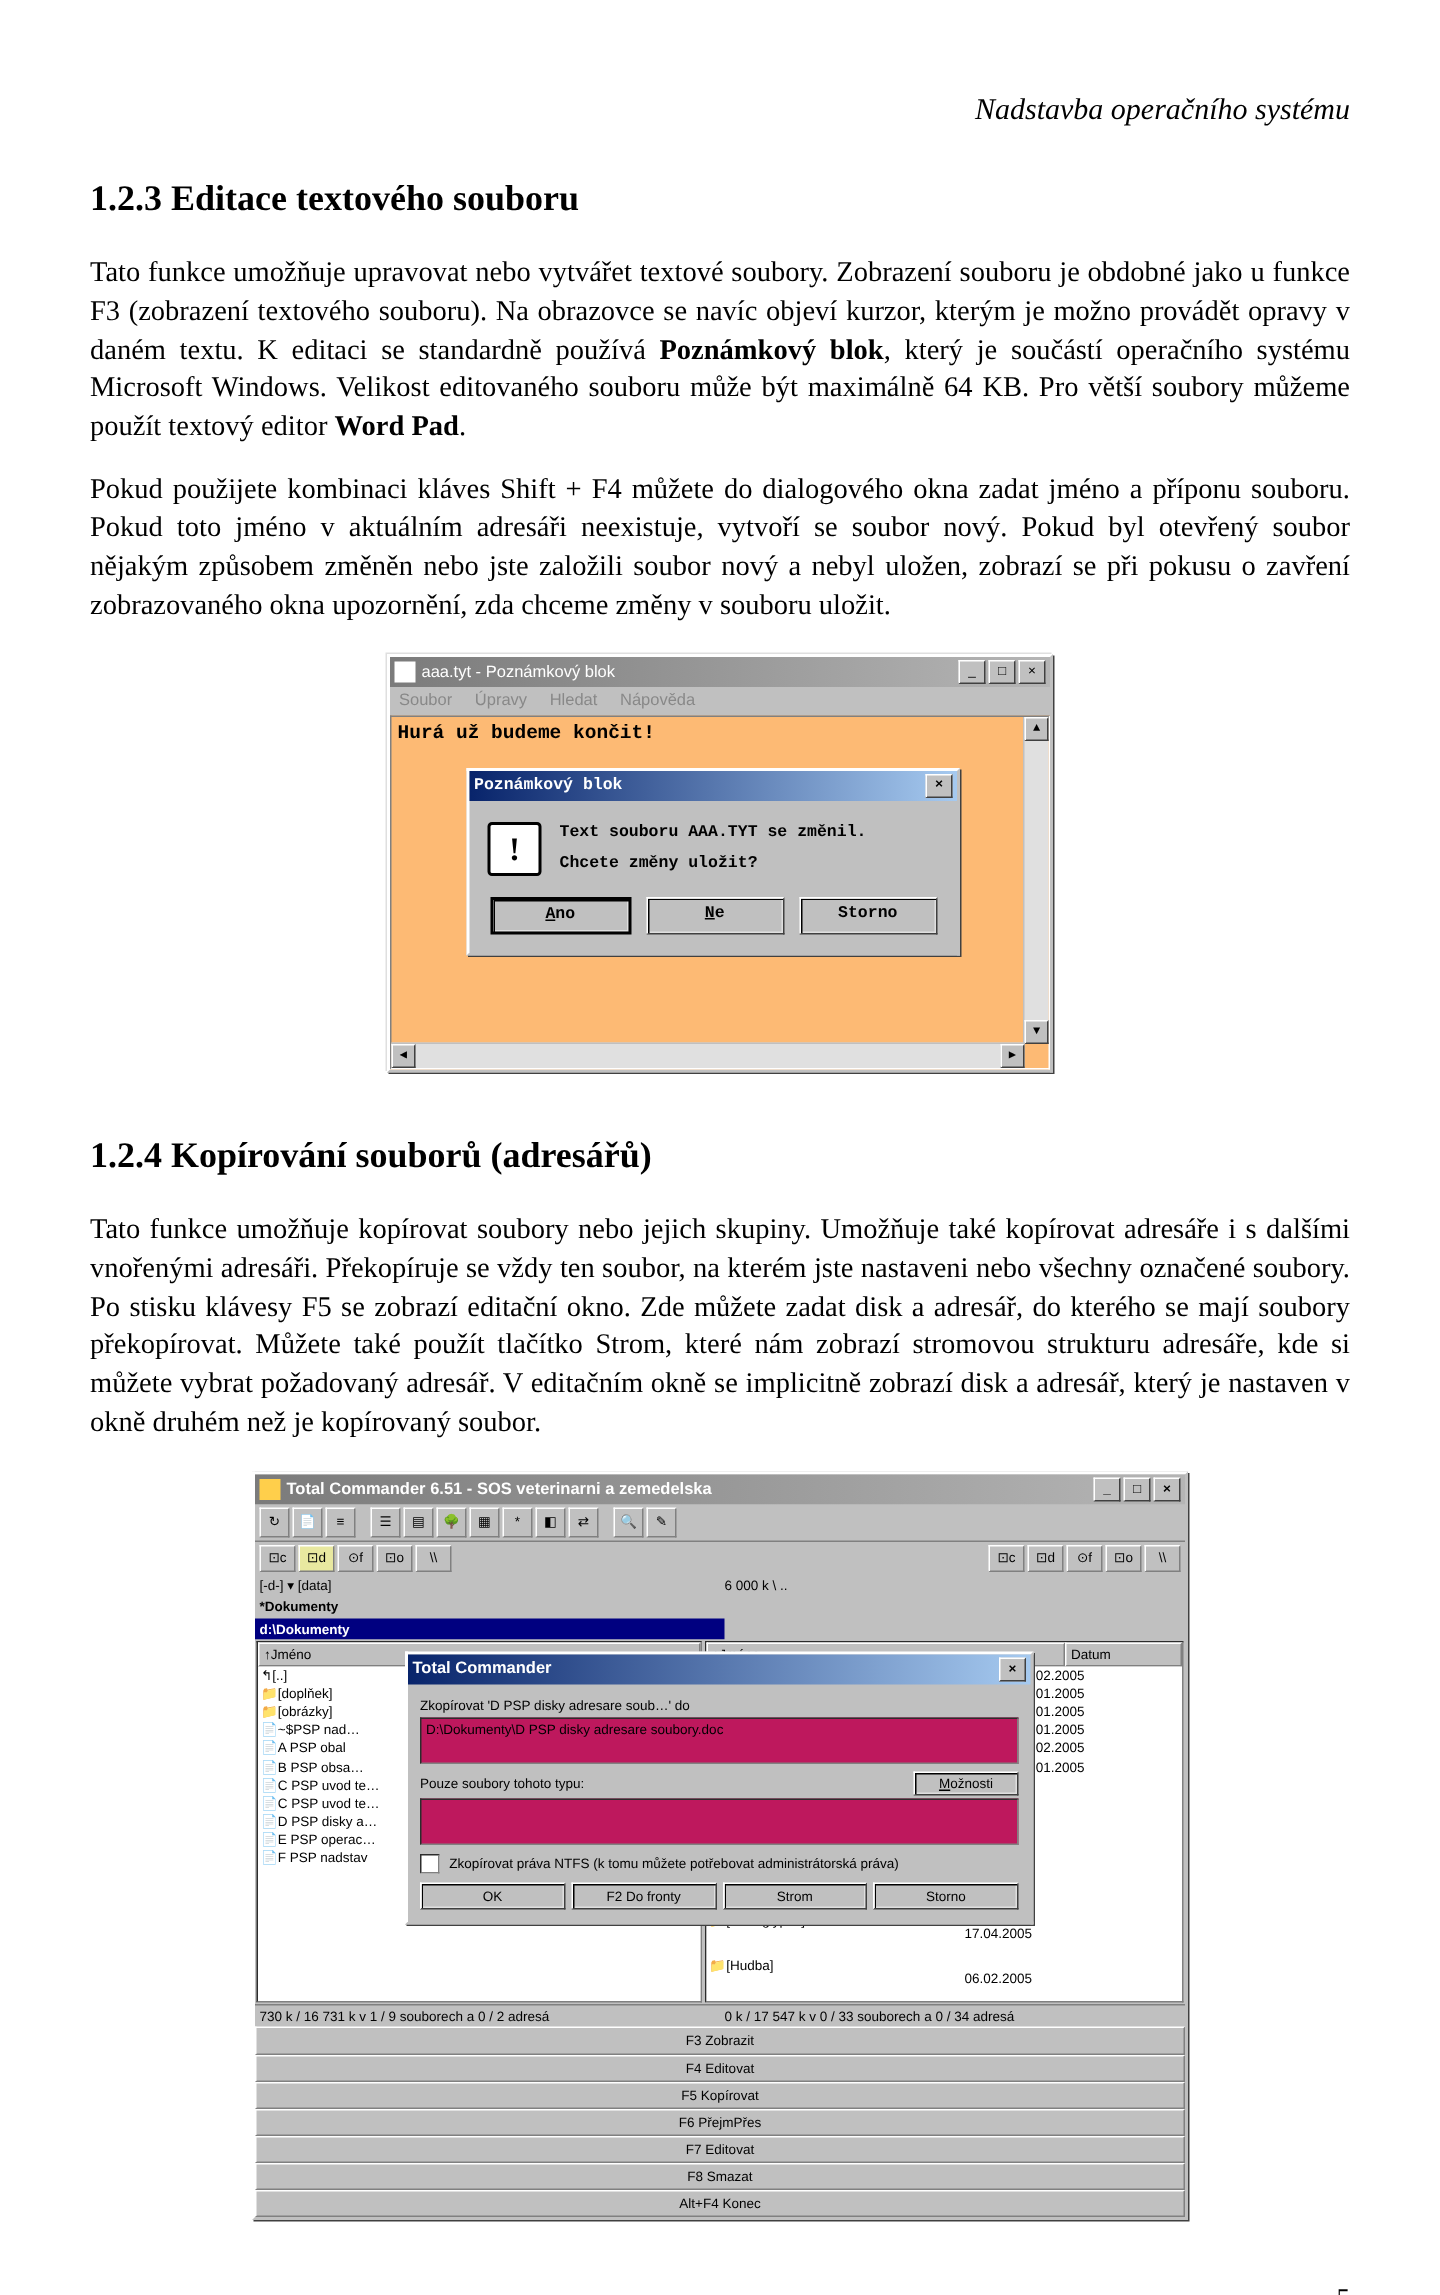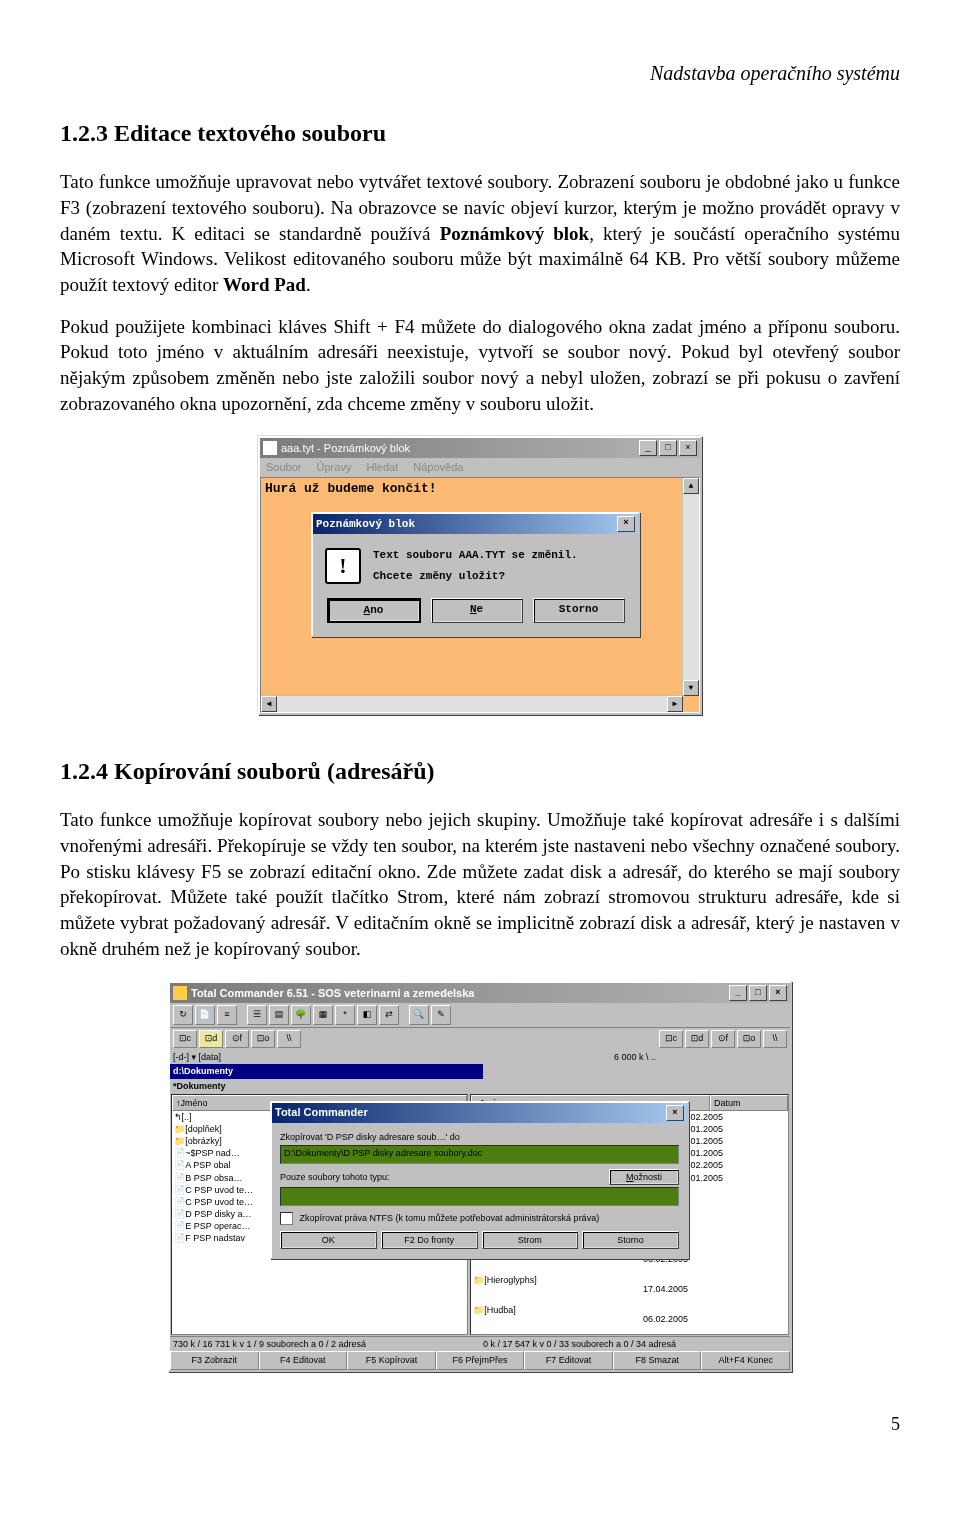--- a/index.html
+++ b/index.html
@@ -315,20 +315,21 @@
   .tc-cmdline .prompt { flex: 0 0 auto; padding-right: 4px;}
   .tc-cmdline .field {
     flex: 1;
     background: #fff;
     border: 1px inset #808080;
     height: 13px;
   }
   .tc-fnbar {
     display: flex;
     background: #c0c0c0;
+    flex-direction: column;
   }
   .tc-fn {
     flex: 1;
     border: 1px solid #fff;
     border-right-color: #808080;
     border-bottom-color: #808080;
     text-align: center;
     font-size: 9px;
     padding: 2px 0;
   }
@@ -349,26 +350,26 @@
   .tc-copy .titlebar {
     background: linear-gradient(to right, #08246b, #a6caf0);
   }
   .tc-copy-body {
     padding: 6px 8px 8px 8px;
     font-size: 9px;
   }
   .tc-copy-body .line { margin: 2px 0; }
   .tc-input {
     width: 100%;
-    background: #4d7c0f;
+    background: #be185d;
     border: 1px inset #808080;
     padding: 1px 3px;
     box-sizing: border-box;
     font-size: 9px;
-    height: 19px;
+    height: 31px;
     line-height: 13px;
     overflow: hidden;
   }
   .tc-check {
     width: 11px; height: 11px;
     border: 1px inset #808080;
     background: #fff;
     display: inline-block;
     vertical-align: middle;
     margin-right: 4px;
@@ -489,31 +490,31 @@
       <div style="flex:1"></div>
       <div class="tc-drive">⊡c</div>
       <div class="tc-drive">⊡d</div>
       <div class="tc-drive">⊙f</div>
       <div class="tc-drive">⊡o</div>
       <div class="tc-drive">\\</div>
     </div>
 
     <div style="display:flex">
       <div class="tc-diskrow" style="flex:1">[-d-] ▾ [data]</div>
-      <div class="tc-diskrow" style="flex:1;justify-content:center">
+      <div class="tc-diskrow" style="flex:1;justify-content:flex-start">
         <span>6 000 k \ ..</span>
       </div>
     </div>
 
     <div style="display:flex">
+      <div class="tc-pathbar gray" style="flex:1">*Dokumenty</div>
+      <div style="flex:1"></div>
+    </div>
+    <div style="display:flex">
       <div class="tc-pathbar" style="flex:1">d:\Dokumenty</div>
-      <div style="flex:1"></div>
-    </div>
-    <div style="display:flex">
-      <div class="tc-pathbar gray" style="flex:1">*Dokumenty</div>
       <div style="flex:1"></div>
     </div>
 
     <div class="tc-panels">
 
       <div class="tc-panel" style="flex:0 0 240px">
         <div class="tc-header">
           <span style="flex:1">↑Jméno</span>
         </div>
         <div class="tc-list" id="tc-left-list">

